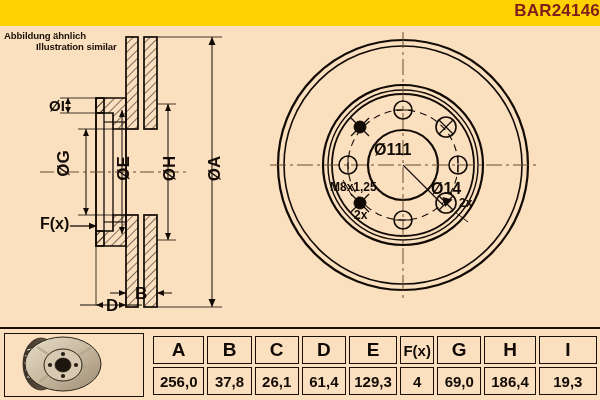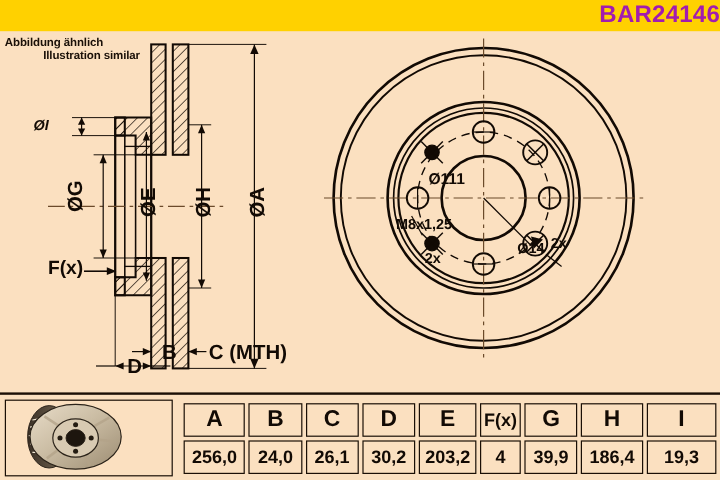--- a/index.html
+++ b/index.html
@@ -12,21 +12,21 @@
   }
   #sheet{position:relative;width:600px;height:400px;}
 
   
   .header-band{
     position:absolute;left:0;top:0;width:600px;height:26px;
     background:#FFD100;
   }
   .part-title{
     position:absolute;right:200px;top:1px;
-    font-size:20px;font-weight:bold;color:#a21caf;
+    font-size:17px;font-weight:bold;color:#7f1d1d;
     letter-spacing:0.2px;white-space:nowrap;
     transform:translateX(200px);
   }
 
   
   .note{
     position:absolute;left:4px;
     font-size:9.6px;font-weight:bold;color:#1a1008;
     white-space:nowrap;letter-spacing:-0.1px;
   }
@@ -217,44 +217,43 @@
 
       <line x1="403" y1="165" x2="443" y2="205" stroke="#120a04" stroke-width="1.1"></line>
       <path d="M445,207 l-2.5,-10 l10,2.5 Z" fill="#120a04" stroke="none"></path>
 
       <line x1="352" y1="196" x2="343" y2="180" stroke="#120a04" stroke-width="1"></line>
 
       <line x1="455" y1="212" x2="468" y2="222" stroke="#120a04" stroke-width="1"></line>
     </g>
   </svg>
 
-  <div class="lbl" style="left:28px;top:98px;font-size:12px;font-style:italic;">ØI</div>
+  <div class="lbl" style="left:49px;top:98px;font-size:15px;">ØI</div>
 
   <div class="lbl lbl-v" style="left:50px;top:155px;font-size:17px;transform:rotate(-90deg);">ØG</div>
 
   <div class="lbl lbl-v" style="left:111px;top:160px;font-size:17px;transform:rotate(-90deg);">ØE</div>
 
   <div class="lbl lbl-v" style="left:157px;top:160px;font-size:17px;transform:rotate(-90deg);">ØH</div>
 
   <div class="lbl lbl-v" style="left:202px;top:160px;font-size:17px;transform:rotate(-90deg);">ØA</div>
 
   <div class="lbl" style="left:40px;top:216px;font-size:16px;">F(x)</div>
 
   <div class="lbl" style="left:135px;top:285px;font-size:17px;">B</div>
 
-  <div class="lbl" style="left:174px;top:285px;font-size:17px;">C (MTH)</div>
 
   <div class="lbl" style="left:106px;top:297px;font-size:17px;">D</div>
 
-  <div class="lbl" style="left:357px;top:142px;font-size:13px;">Ø111</div>
+  <div class="lbl" style="left:374px;top:142px;font-size:16px;">Ø111</div>
 
   <div class="lbl" style="left:330px;top:181px;font-size:12px;">M8x1,25</div>
   <div class="lbl" style="left:354px;top:209px;font-size:12px;">2x</div>
 
-  <div class="lbl" style="left:431px;top:181px;font-size:12px;margin-top:20px;">Ø14</div>
+  <div class="lbl" style="left:431px;top:181px;font-size:16px;">Ø14</div>
   <div class="lbl" style="left:459px;top:197px;font-size:12px;">2x</div>
 
   <div class="sep-line"></div>
 
   <div class="thumb-cell">
     <svg width="136" height="60" viewBox="0 0 136 60">
       <defs>
         <linearGradient id="discG" x1="0" y1="0" x2="1" y2="1">
           <stop offset="0%" stop-color="#e8dcc8"></stop>
           <stop offset="45%" stop-color="#cbbda4"></stop>
@@ -306,25 +305,25 @@
       <td class="hdr" style="width:45px">C</td>
       <td class="hdr" style="width:45px">D</td>
       <td class="hdr" style="width:48px">E</td>
       <td class="hdr" style="width:33px;font-size:15px">F(x)</td>
       <td class="hdr" style="width:45px">G</td>
       <td class="hdr" style="width:52px">H</td>
       <td class="hdr" style="width:62px">I</td>
     </tr>
     <tr>
       <td class="val">256,0</td>
-      <td class="val">24,0</td>
+      <td class="val">37,8</td>
       <td class="val">26,1</td>
-      <td class="val">30,2</td>
-      <td class="val">203,2</td>
+      <td class="val">61,4</td>
+      <td class="val">129,3</td>
       <td class="val">4</td>
-      <td class="val">39,9</td>
+      <td class="val">69,0</td>
       <td class="val">186,4</td>
       <td class="val">19,3</td>
     </tr>
   </tbody>
     </table>
 
 </div>
 
 </body></html>

